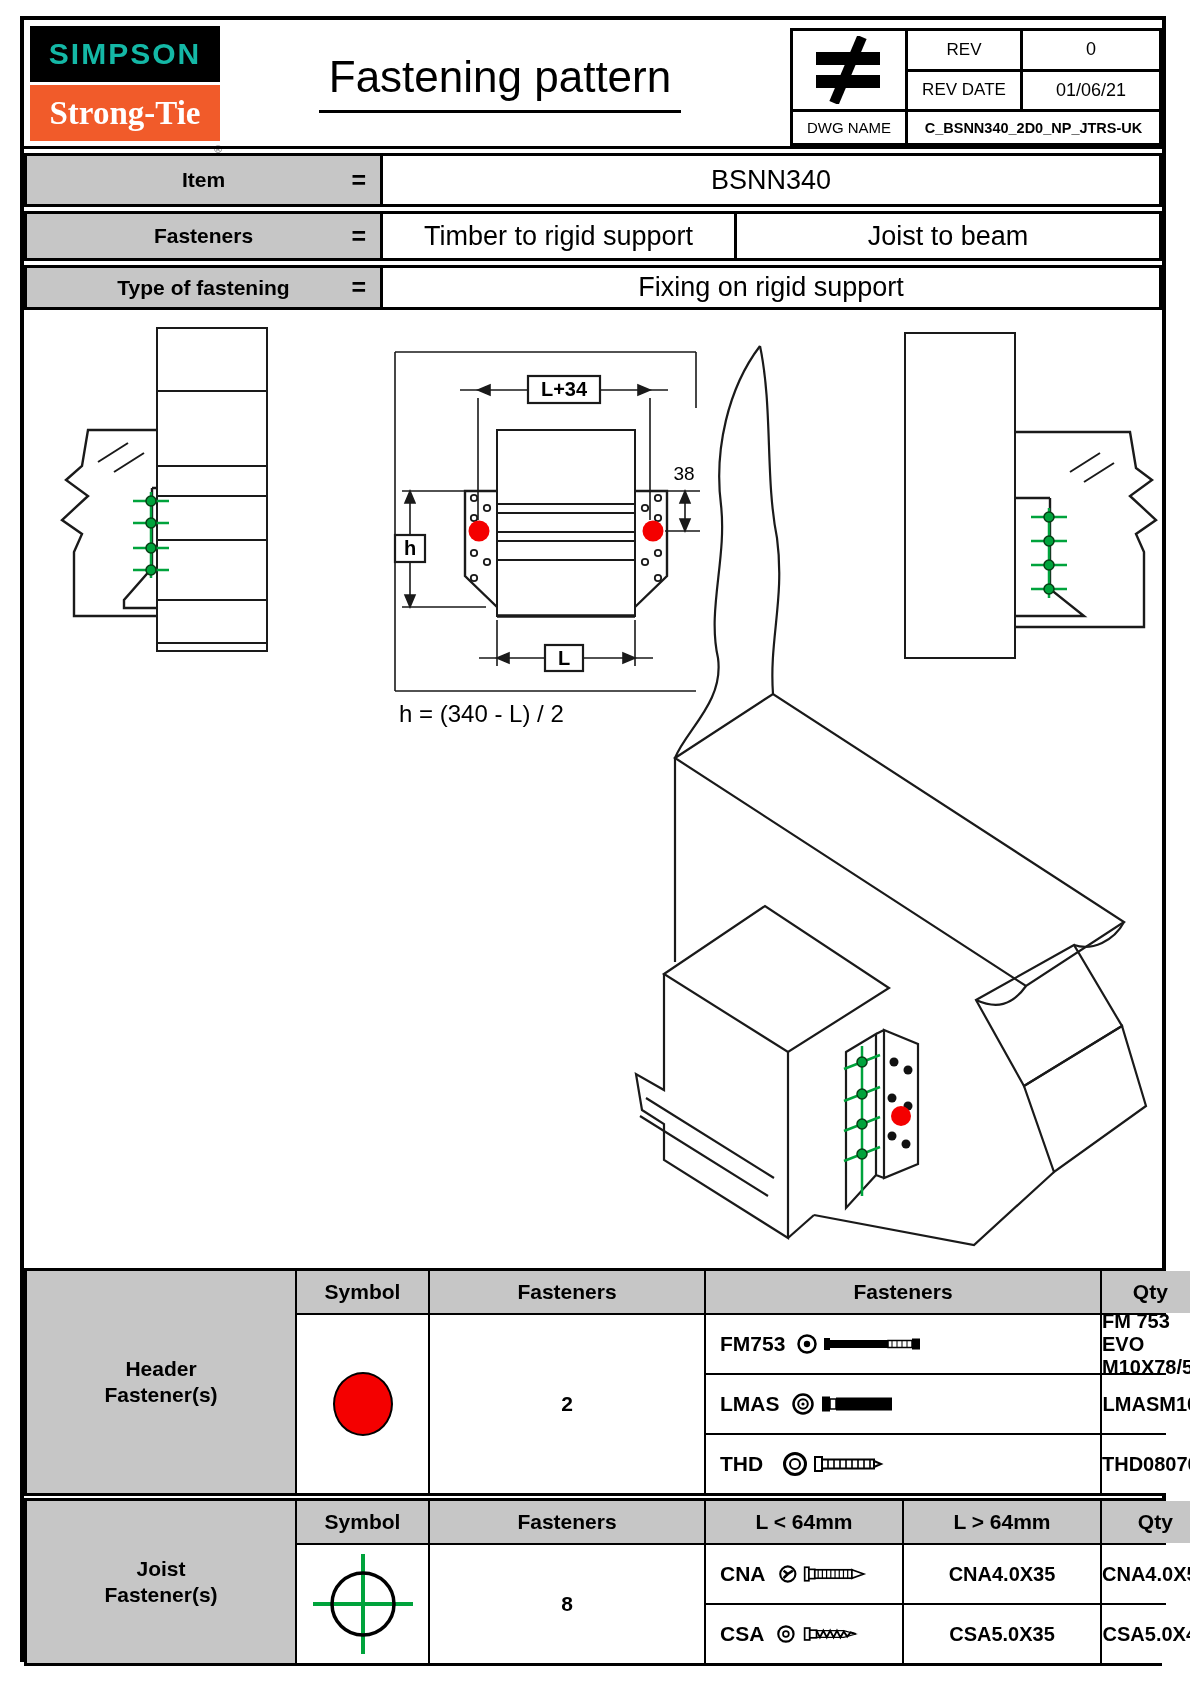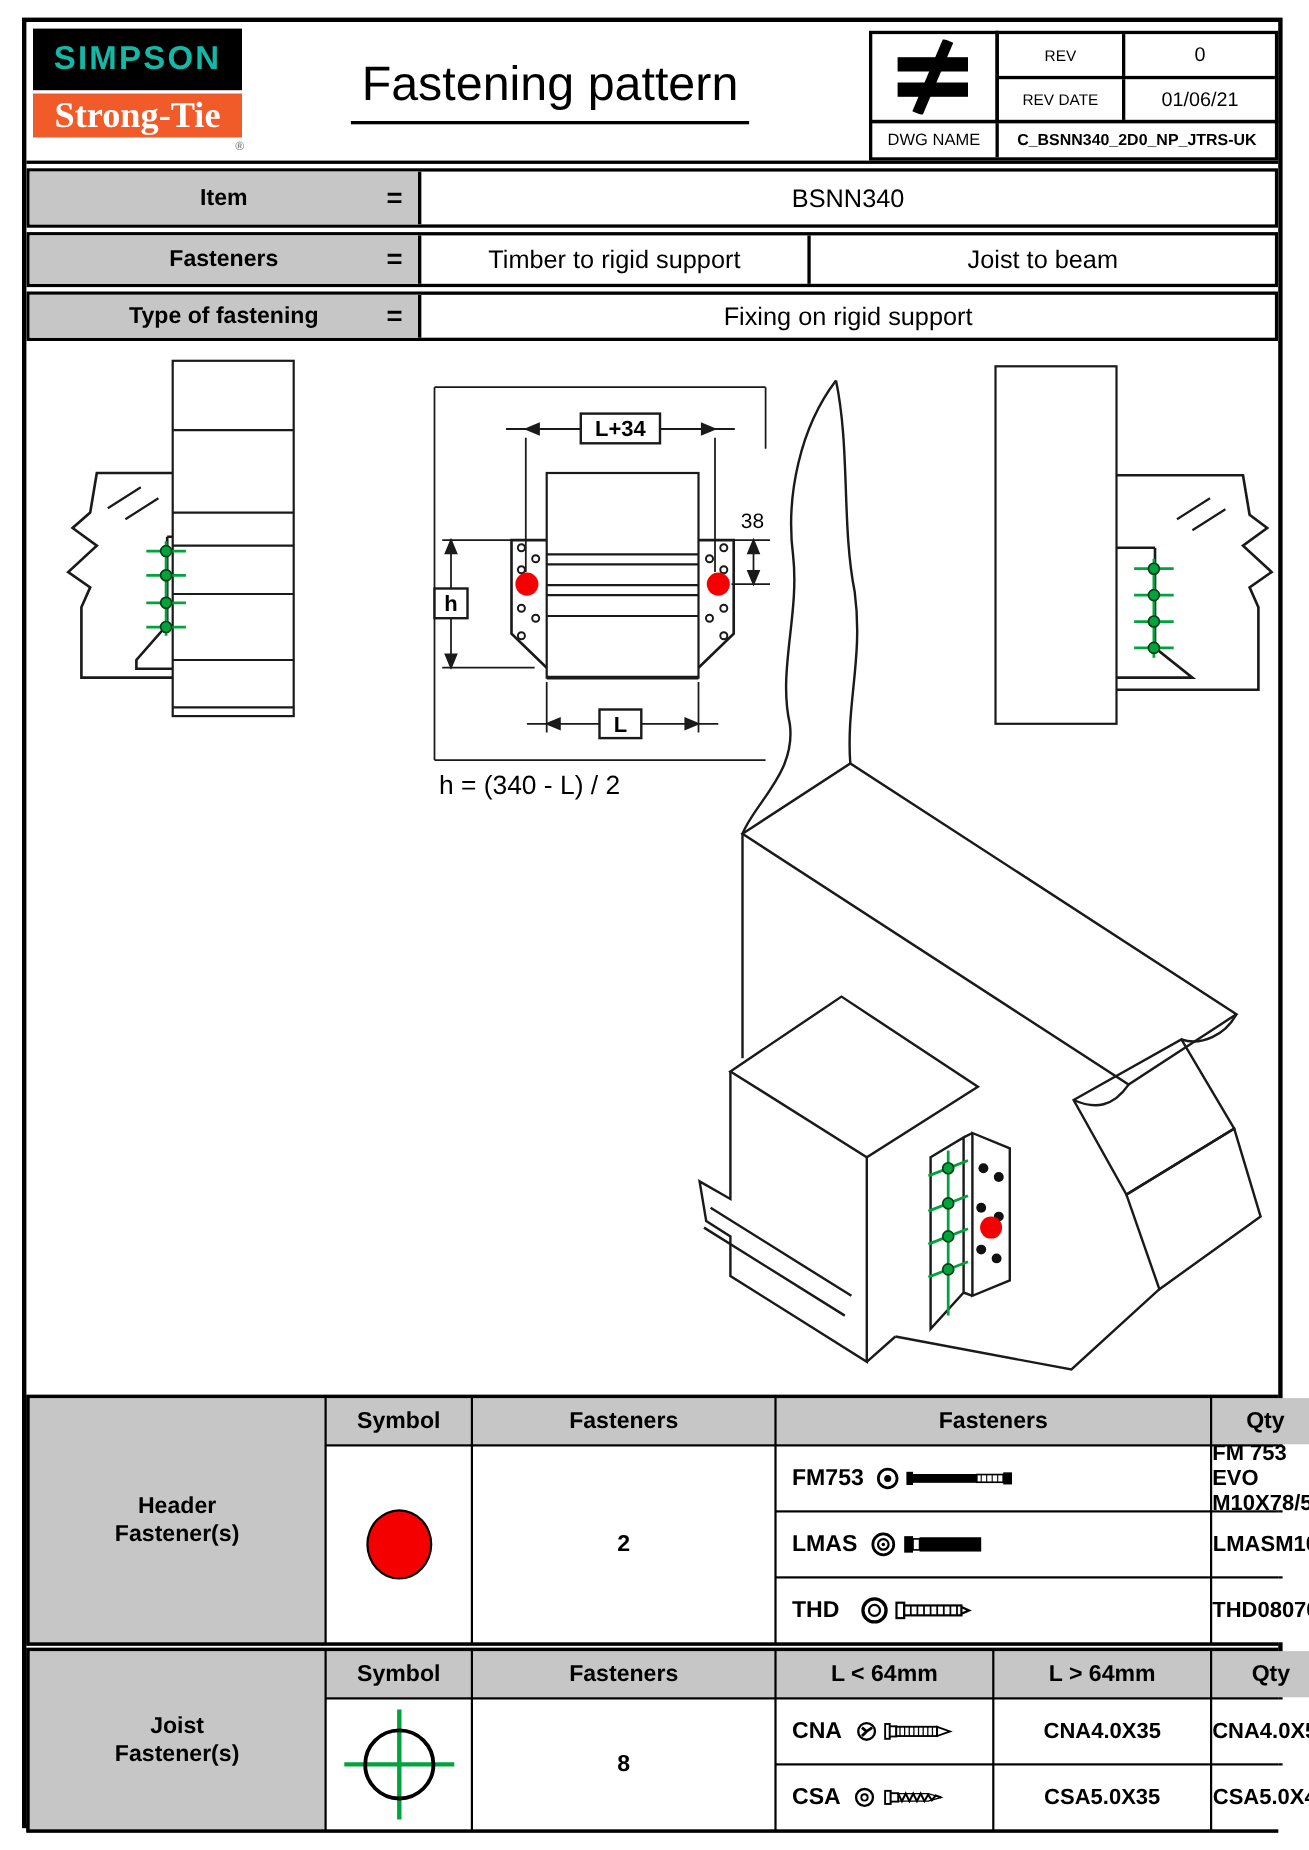--- a/index.html
+++ b/index.html
@@ -5,43 +5,43 @@
   html,body{margin:0;padding:0;background:#e8e8e8;}
   .page{position:relative;width:1190px;height:1682px;background:#fff;overflow:hidden;
         font-family:"Liberation Sans", sans-serif;color:#000;}
   .abs{position:absolute;box-sizing:border-box;}
   .frame{left:20px;top:16px;width:1146px;height:1646px;border:4px solid #000;}
 
   
   .logo{left:30px;top:26px;width:190px;}
   .logo-top{width:190px;height:56px;background:#000;color:#14b8a6;display:flex;align-items:center;justify-content:center;
             font-weight:bold;font-size:30px;letter-spacing:2px;}
-  .logo-bottom{position:relative;width:190px;height:40px;margin-top:3px;background:#f15b2a;color:#fff;
+  .logo-bottom{position:relative;width:190px;height:56px;margin-top:3px;background:#f15b2a;color:#fff;
             display:flex;align-items:center;justify-content:center;
             font-family:"Liberation Serif", serif;font-weight:bold;font-size:33px;}
   .logo-reg{position:absolute;right:-2px;bottom:-14px;color:#8a8a8a;font-size:11px;font-family:"Liberation Sans",sans-serif;}
   .title-wrap{left:240px;top:52px;width:520px;text-align:center;}
   .title{display:inline-block;font-size:44px;border-bottom:3px solid #000;padding:0 10px 8px 10px;}
   .neq-cell{left:790px;top:28px;width:118px;height:84px;border:3px solid #000;display:flex;align-items:center;justify-content:center;}
   .rev-table{left:905px;top:28px;width:257px;height:84px;border:3px solid #000;display:flex;flex-direction:column;}
   .rev-row{flex:1;display:flex;}
   .rev-row + .rev-row{border-top:3px solid #000;}
-  .rev-label{width:112px;border-right:3px solid #000;display:flex;align-items:center;justify-content:center;font-size:14px;}
+  .rev-label{width:112px;border-right:3px solid #000;display:flex;align-items:center;justify-content:center;font-size:17px;}
   .rev-value{flex:1;display:flex;align-items:center;justify-content:center;font-size:18px;}
   .dwg-row{left:790px;top:109px;width:372px;height:37px;border:3px solid #000;display:flex;}
   .dwg-label{width:112px;border-right:3px solid #000;display:flex;align-items:center;justify-content:center;font-size:15px;}
   .dwg-value{flex:1;display:flex;align-items:center;justify-content:center;font-size:14.5px;font-weight:700;}
   .band-divider{left:24px;top:146px;width:1138px;height:3px;background:#000;}
 
   
   .info-row{left:24px;width:1138px;border:3px solid #000;display:flex;background:#fff;}
   .info-label{width:353px;background:#c6c6c6;border-right:3px solid #000;position:relative;
               display:flex;align-items:center;justify-content:center;font-weight:bold;font-size:21px;}
   .info-eq{position:absolute;right:14px;font-weight:900;font-size:25px;}
-  .info-value{flex:1;display:flex;align-items:center;justify-content:center;font-size:23px;}
+  .info-value{flex:1;display:flex;align-items:center;justify-content:center;font-size:27px;}
   .info-value.split-l{flex:0 0 351px;border-right:3px solid #000;}
 
   
   .drawing{left:24px;top:310px;width:1138px;height:958px;}
   .drawing svg{display:block;}
 
   
   .ftable{left:24px;width:1138px;display:grid;border:3px solid #000;background:#000;grid-gap:2px;}
   .ftable > div{background:#fff;display:flex;align-items:center;justify-content:center;}
   .hf{top:1268px;grid-template-columns:268px 131px 274px 394px 1fr;grid-template-rows:42px 58px 58px 58px;}

